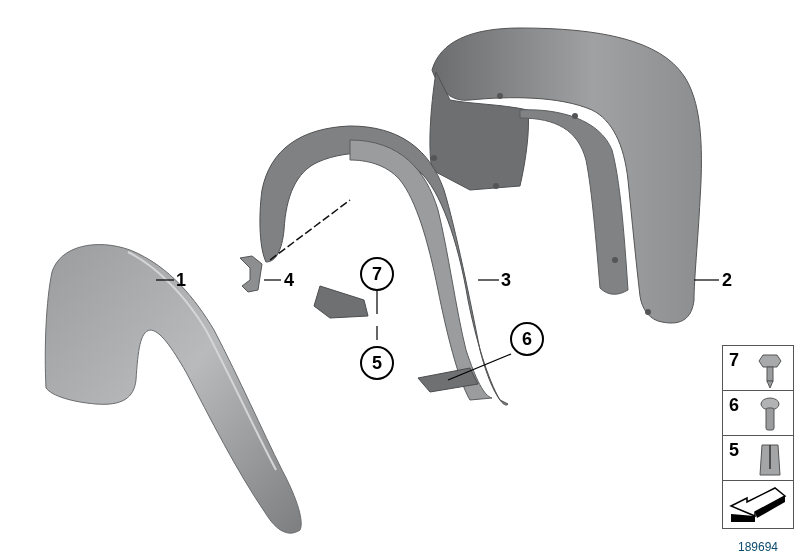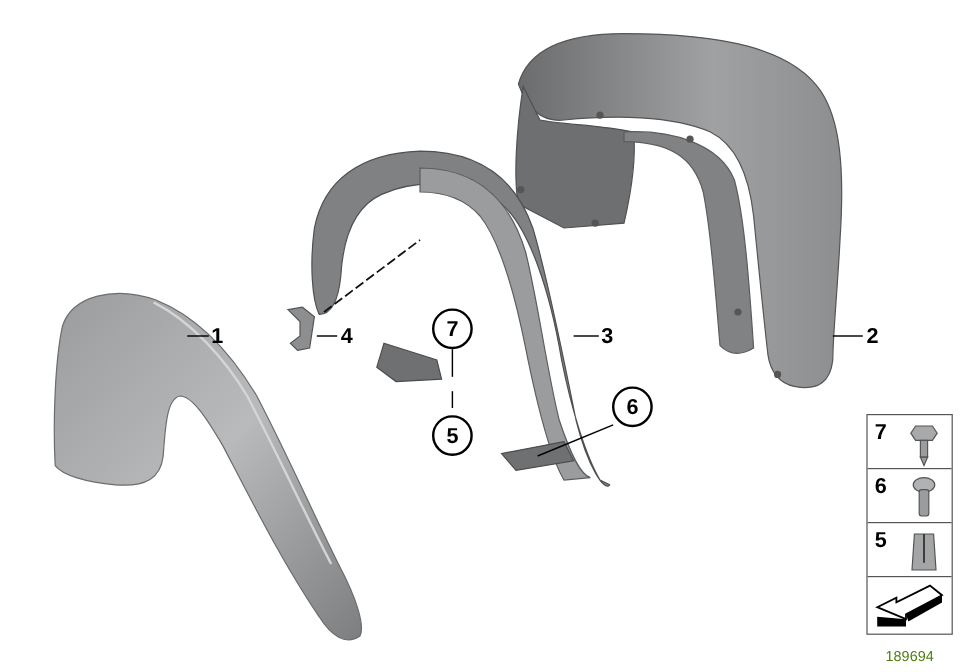--- a/index.html
+++ b/index.html
@@ -5,21 +5,21 @@
   html, body { margin:0; padding:0; background:#ffffff; }
   body { width:800px; height:560px; position:relative; overflow:hidden; font-family:"Liberation Sans", sans-serif; }
   #canvas { position:absolute; left:0; top:0; width:800px; height:560px; }
   .callout { position:absolute; font-weight:bold; font-size:18px; color:#000; line-height:18px; }
   .circ { position:absolute; width:34px; height:34px; border:2px solid #000; border-radius:50%; box-sizing:border-box; font-weight:bold; font-size:18px; text-align:center; line-height:30px; background:#fff; }
   .legend { position:absolute; left:722px; top:345px; width:72px; border:1px solid #555; box-sizing:border-box; background:#fff; }
   .legend .cell { position:relative; height:44px; border-bottom:1px solid #555; }
   .legend .cell:last-child { border-bottom:none; height:47px; }
   .legend .num { position:absolute; left:6px; top:4px; font-weight:bold; font-size:18px; }
   .legend svg { position:absolute; right:6px; top:3px; }
-  .diagram-id { position:absolute; left:738px; top:540px; font-size:12px; color:#4d7c0f; }
+  .diagram-id { position:absolute; left:738px; top:540px; font-size:12px; color:#0c4a6e; }
 </style>
 </head>
 <body>
 
 <svg id="canvas" viewBox="0 0 800 560" width="800" height="560">
   <defs>
     <linearGradient id="g1" x1="0" y1="0" x2="1" y2="1">
       <stop offset="0" stop-color="#9a9c9e"></stop>
       <stop offset="0.5" stop-color="#b8babc"></stop>
       <stop offset="1" stop-color="#7c7e80"></stop>

